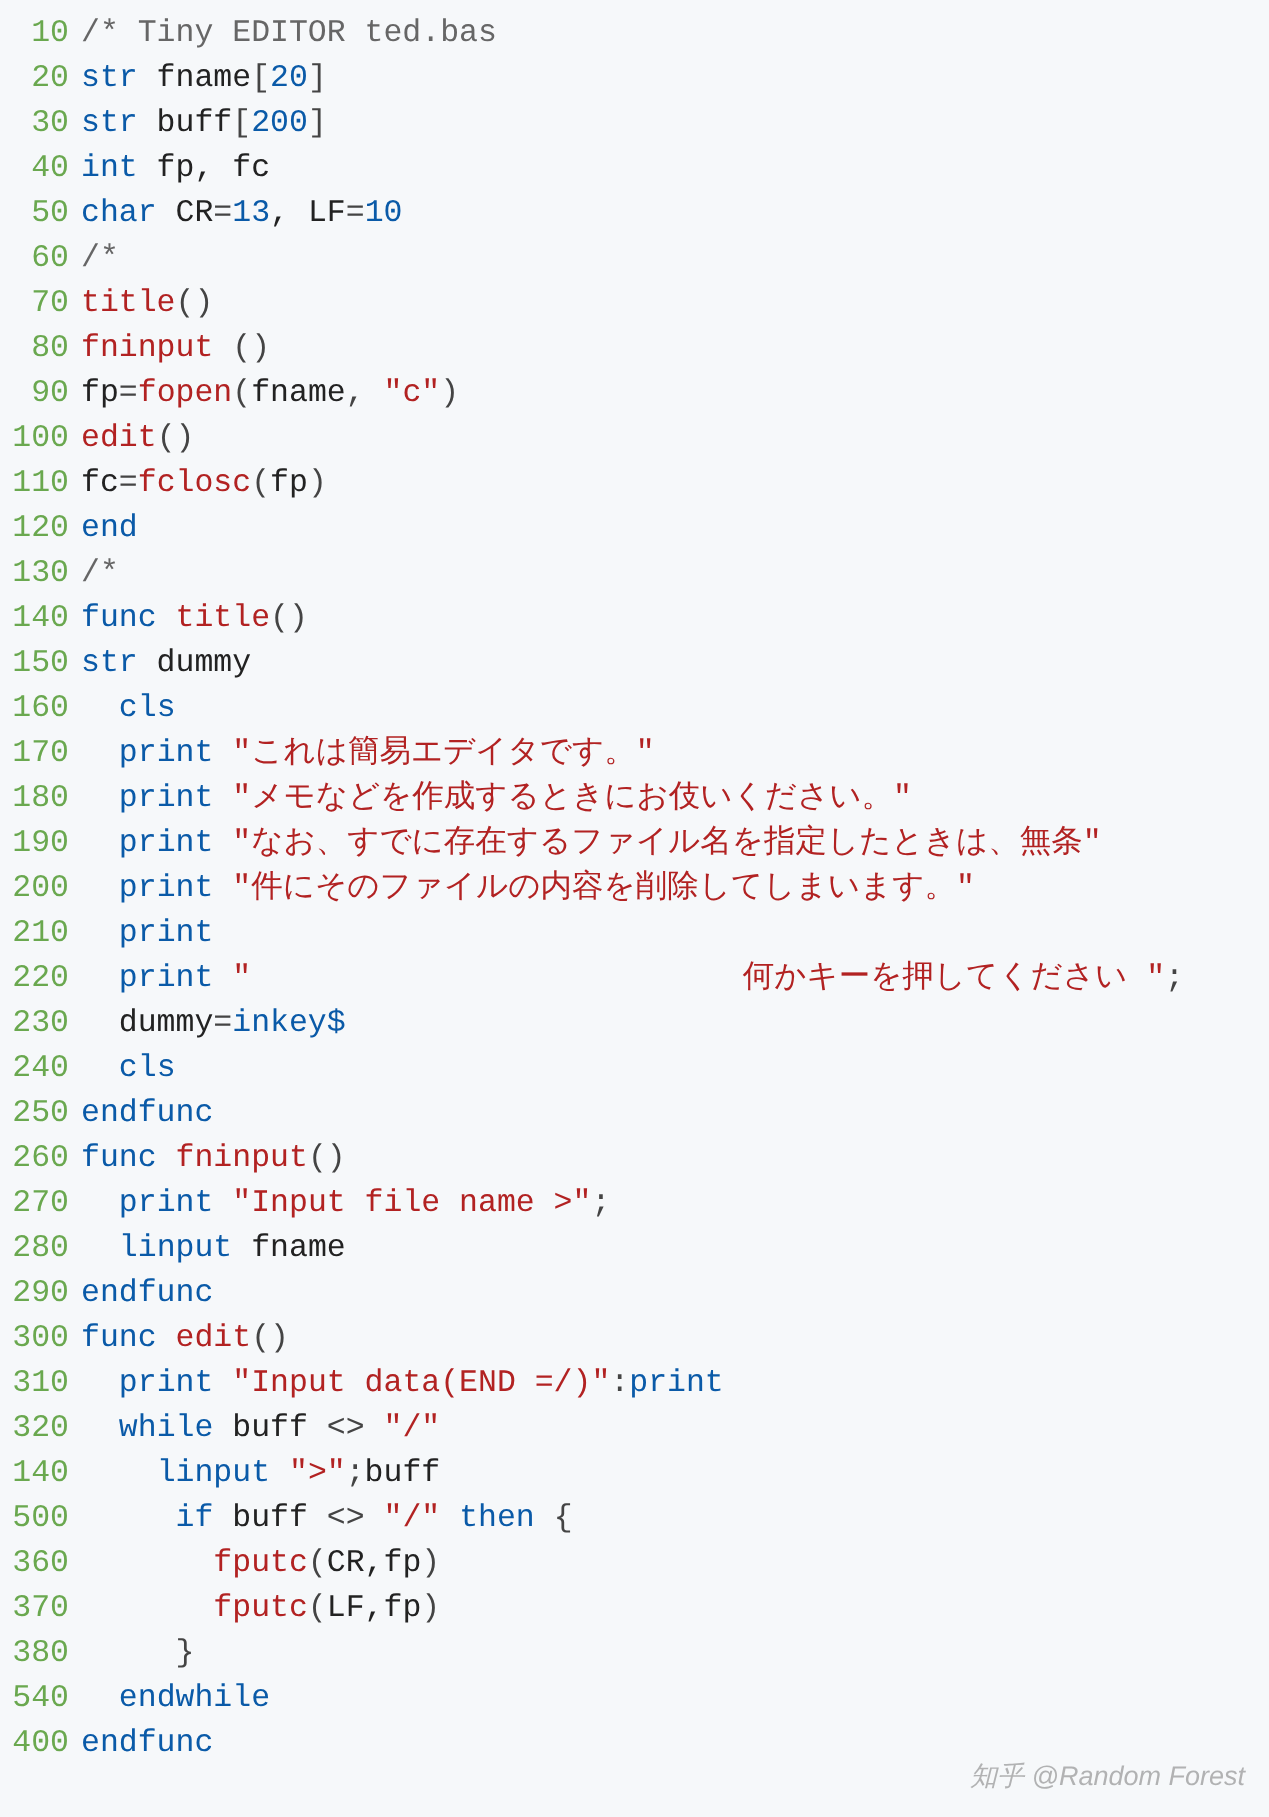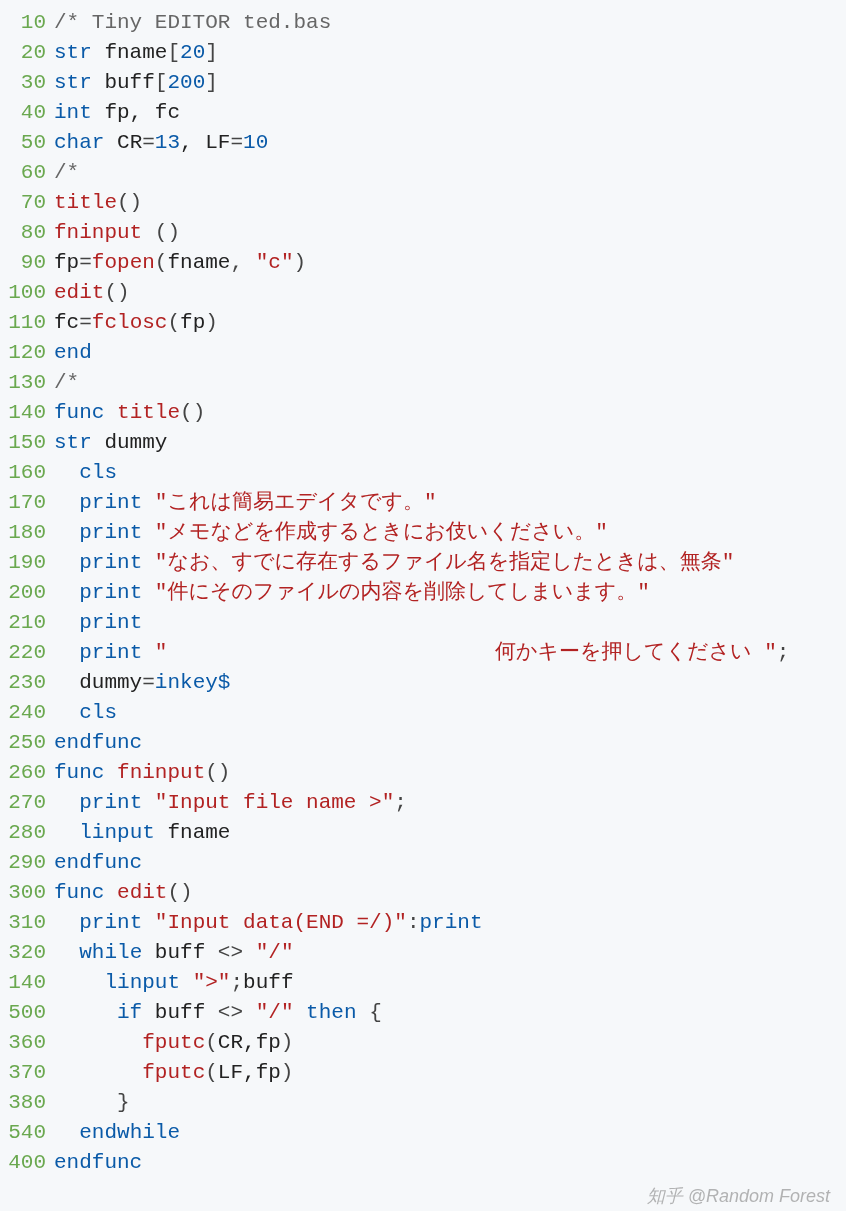--- a/index.html
+++ b/index.html
@@ -33,21 +33,21 @@
   .tk-id   { color: #222; }
   .tk-num  { color: #0a5aa8; }
   .tk-str  { color: #b22222; }   
   .tk-cmt  { color: #666; }
   .tk-op   { color: #444; }
   .tk-fn   { color: #b22222; }
   .tk-punc { color: #444; }
   .watermark {
     position: fixed;
     right: 16px;
-    bottom: 0;
+    bottom: 12px;
     color: rgba(120,120,120,0.55);
     font-family: sans-serif;
     font-size: 18px;
     font-style: italic;
     pointer-events: none;
     text-shadow: 0 0 4px rgba(255,255,255,0.4);
   }
 </style>
 </head>
 <body>

